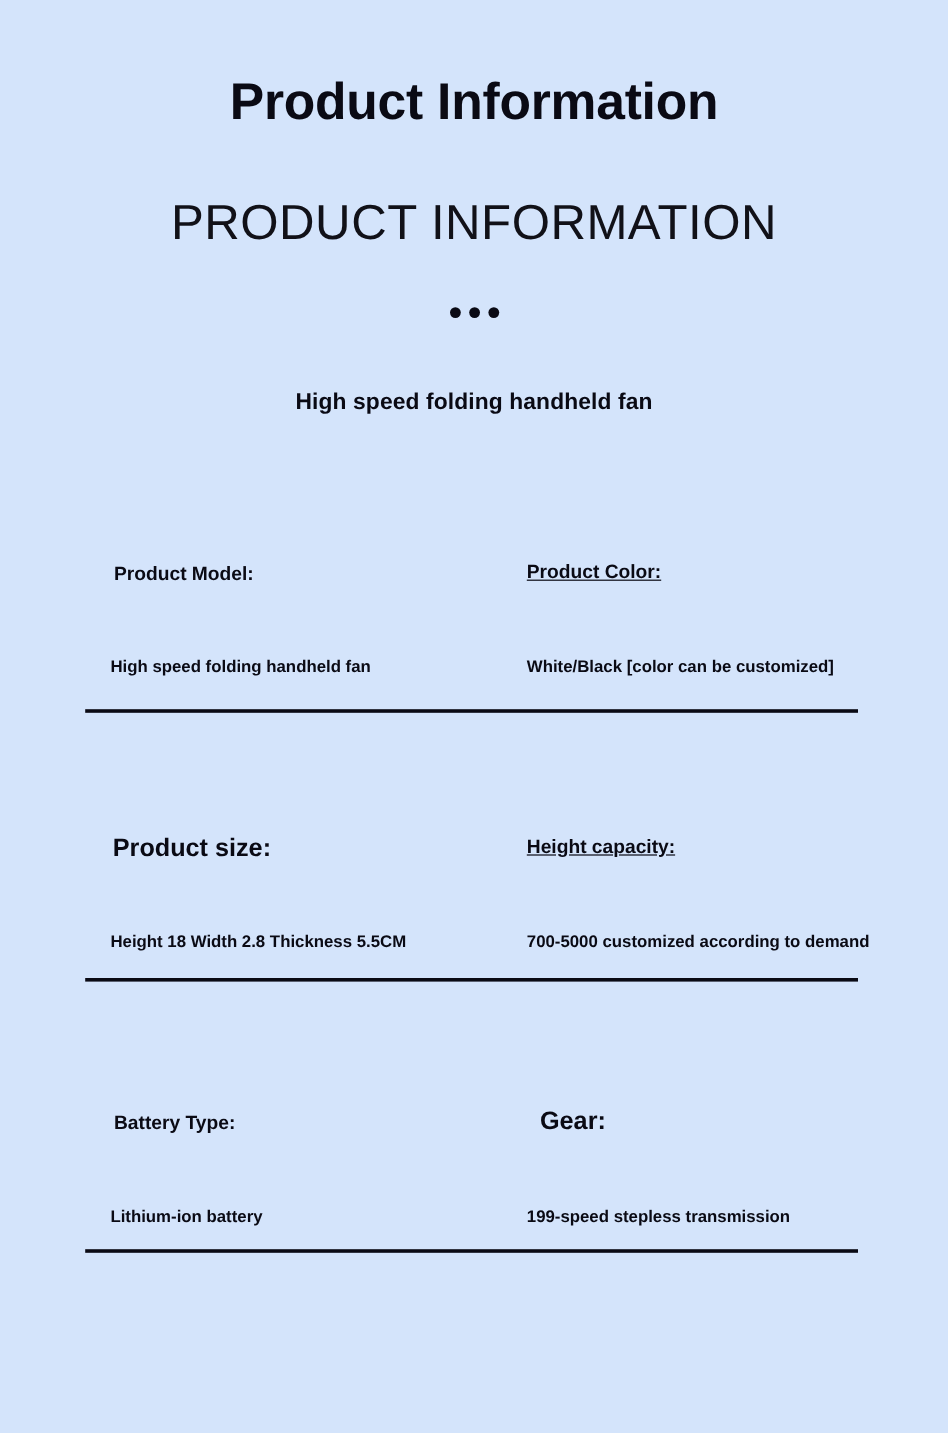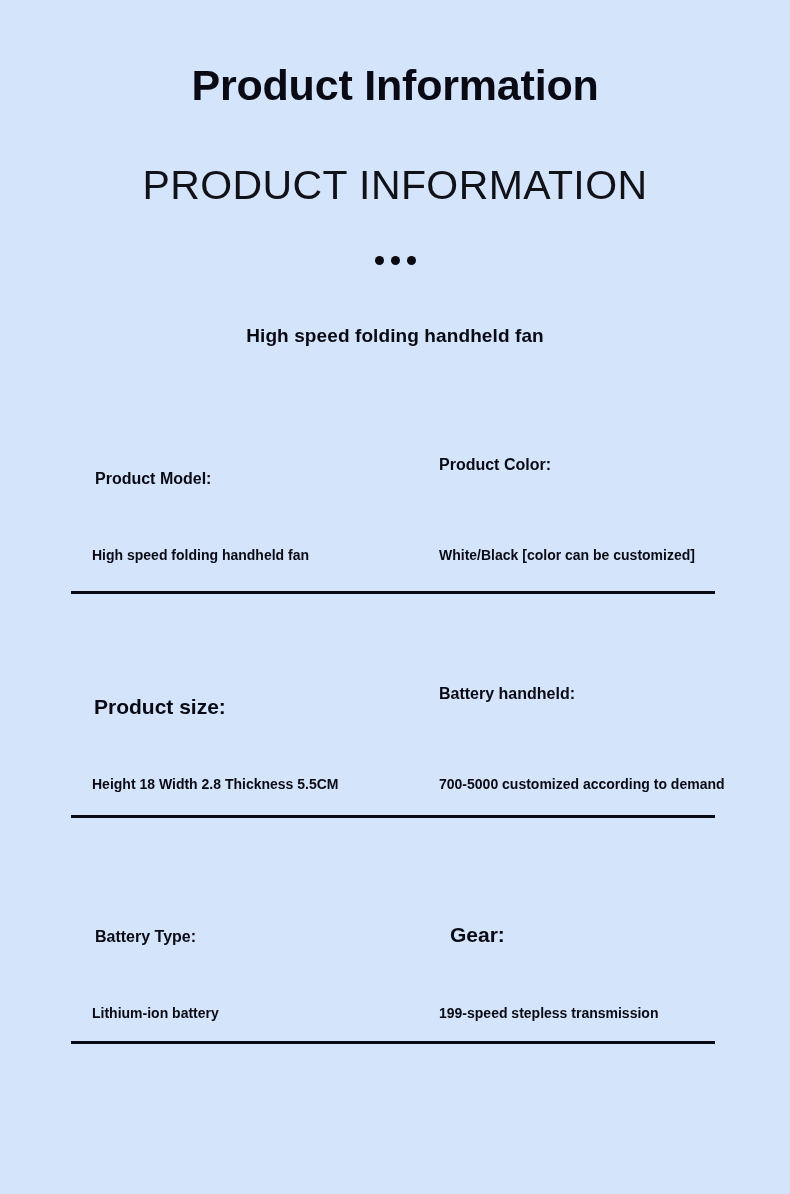--- a/index.html
+++ b/index.html
@@ -98,21 +98,21 @@
     color: #0a0a14;
     white-space: nowrap;
     line-height: 1.2;
   }
   .spec-label.size-normal { font-size: 16px; }
   .spec-label.size-large  { font-size: 21px; }
 
   
   .cell.left  .spec-label.size-normal { margin-top: 14px; margin-left: 3px; }
   .cell.left  .spec-label.size-large  { margin-top: 10px; margin-left: 2px; }
-  .cell.right .spec-label.size-normal { margin-left: 0px; }
+  .cell.right .spec-label.size-normal { margin-top: 13px; margin-left: 0px; text-decoration: underline; }
   .cell.right .spec-label.size-large  { margin-top: 9px;  margin-left: 11px; }
 
   .spec-value {
     position: absolute;
     top: 92px;
     font-size: 14px;
     font-weight: 700;
     color: #0a0a14;
     white-space: nowrap;
     line-height: 1.2;
@@ -159,21 +159,21 @@
     </div>
   </div>
   <div class="divider d1"></div>
 
   <div class="spec-row row-2">
     <div class="cell left">
       <div class="spec-label size-large">Product size:</div>
       <div class="spec-value">Height 18 Width 2.8 Thickness 5.5CM</div>
     </div>
     <div class="cell right">
-      <div class="spec-label size-normal">Battery handheld:</div>
+      <div class="spec-label size-normal">Height capacity:</div>
       <div class="spec-value">700-5000 customized according to demand</div>
     </div>
   </div>
   <div class="divider d2"></div>
 
   <div class="spec-row row-3">
     <div class="cell left">
       <div class="spec-label size-normal">Battery Type:</div>
       <div class="spec-value">Lithium-ion battery</div>
     </div>

